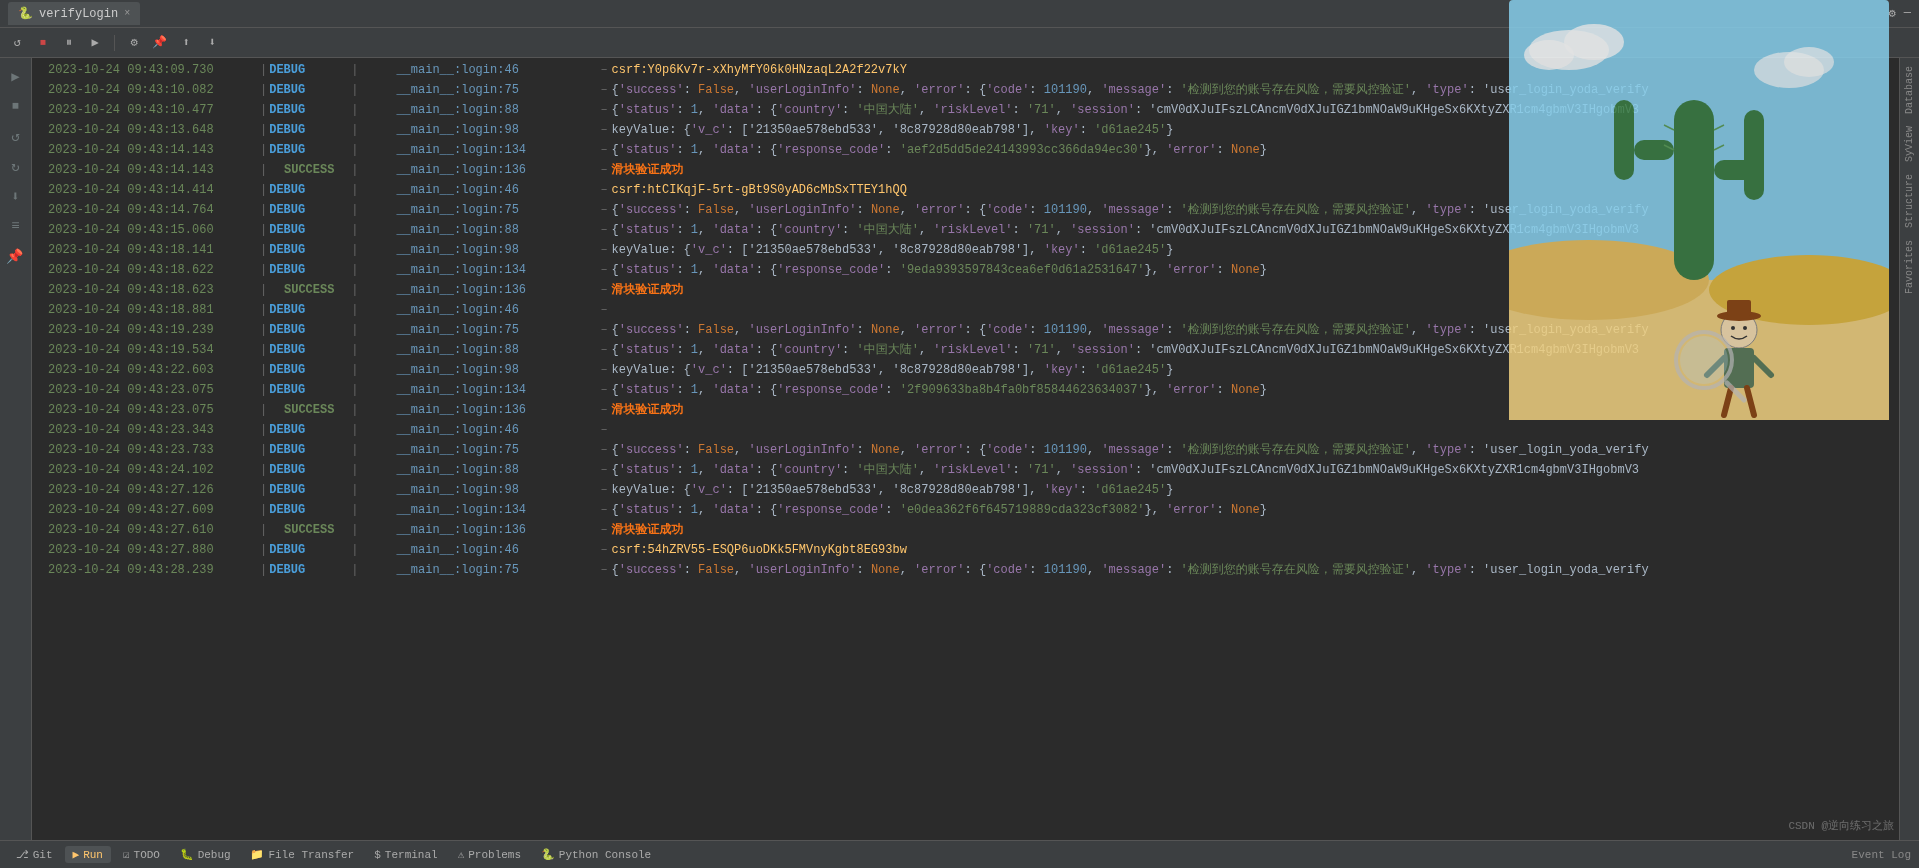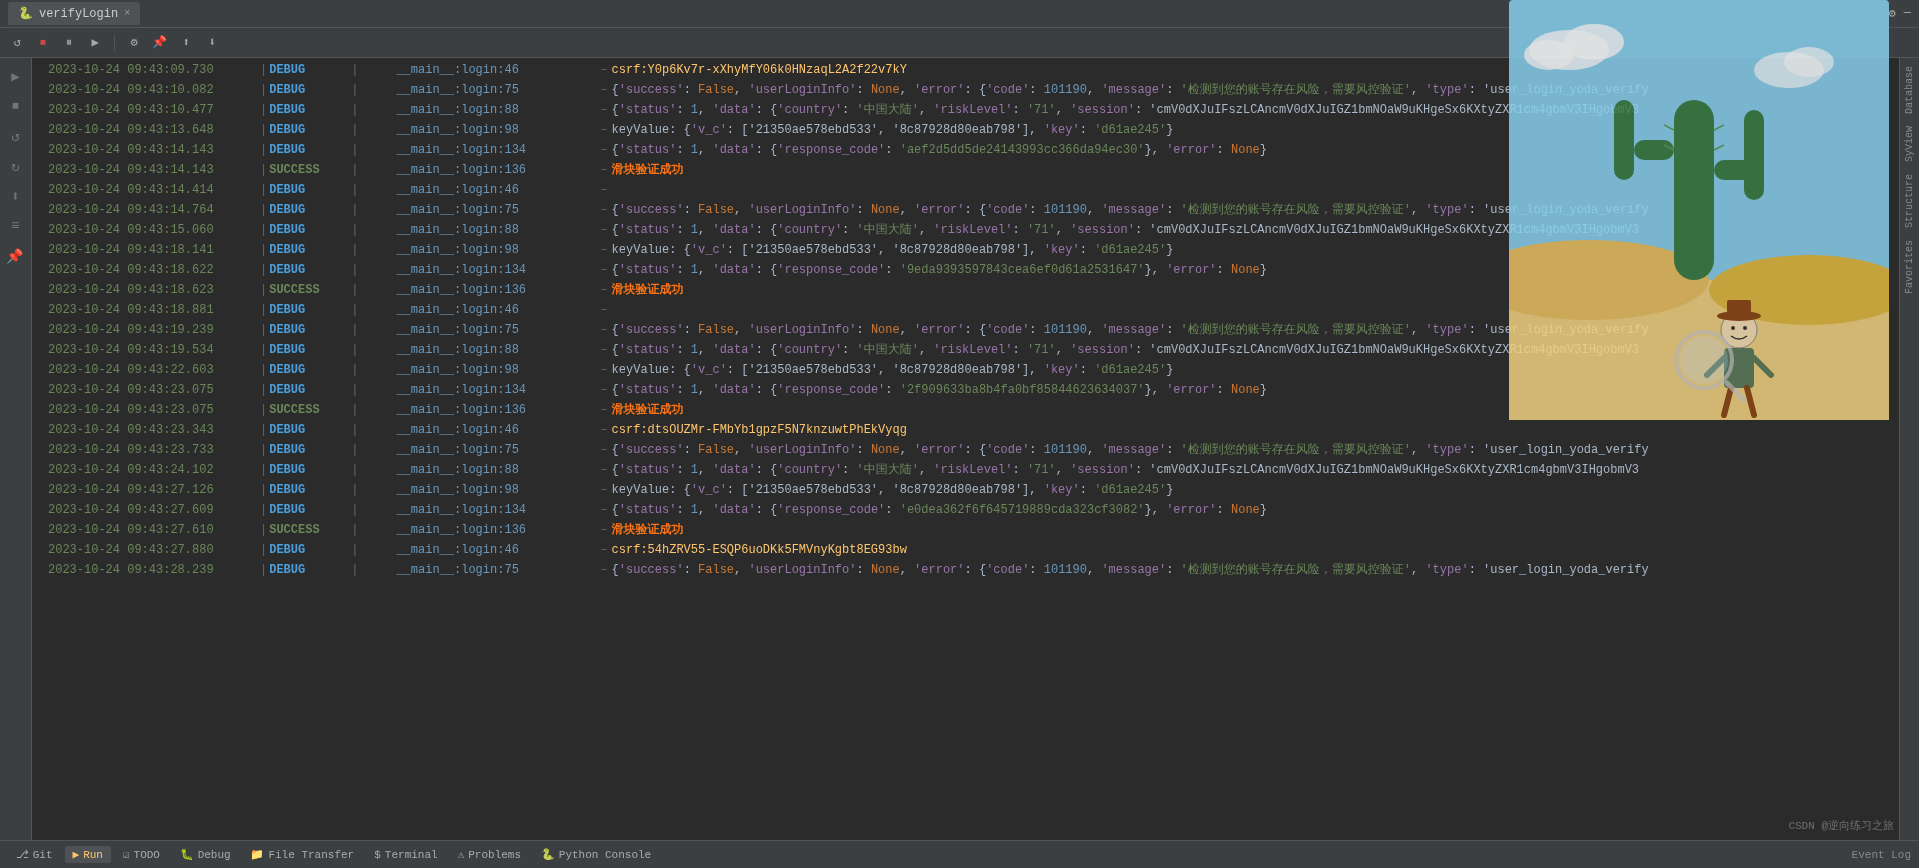--- a/index.html
+++ b/index.html
@@ -159,20 +159,21 @@
       color: #4a9eda;
       min-width: 80px;
       flex-shrink: 0;
       font-weight: bold;
     }
     .log-level-success {
       color: #6a8759;
       min-width: 80px;
       flex-shrink: 0;
       font-weight: bold;
+      text-align: center;
     }
     .log-pipe {
       color: #666;
       margin: 0 2px;
     }
     .log-source {
       color: #6897bb;
       min-width: 200px;
       flex-shrink: 0;
       margin-left: 36px;
@@ -341,20 +342,21 @@
     <span class="log-dash"> – </span>
     <span class="log-message"><span class="success-text">滑块验证成功</span></span>
   </div>
       <div class="log-line">
     <span class="log-timestamp">2023-10-24 09:43:14.414</span>
     <span class="log-pipe"> | </span>
     <span class="log-level-debug">DEBUG</span>
     <span class="log-pipe"> | </span>
     <span class="log-source">__main__:login:46</span>
     <span class="log-dash"> – </span>
+    <span class="log-message"><span class="csrf">csrf:htCIKqjF-5rt-gBt9S0yAD6cMbSxTTEY1hQQ</span></span>
   </div>
       <div class="log-line">
     <span class="log-timestamp">2023-10-24 09:43:14.764</span>
     <span class="log-pipe"> | </span>
     <span class="log-level-debug">DEBUG</span>
     <span class="log-pipe"> | </span>
     <span class="log-source">__main__:login:75</span>
     <span class="log-dash"> – </span>
     <span class="log-message">{<span class="key">'success'</span>: <span class="error-msg">False</span>, <span class="key">'userLoginInfo'</span>: <span class="error-msg">None</span>, <span class="key">'error'</span>: {<span class="key">'code'</span>: <span class="number">101190</span>, <span class="key">'message'</span>: <span class="string">'检测到您的账号存在风险，需要风控验证'</span>, <span class="key">'type'</span>: 'user_login_yoda_verify</span>
   </div>
@@ -447,21 +449,20 @@
     <span class="log-dash"> – </span>
     <span class="log-message"><span class="success-text">滑块验证成功</span></span>
   </div>
       <div class="log-line">
     <span class="log-timestamp">2023-10-24 09:43:23.343</span>
     <span class="log-pipe"> | </span>
     <span class="log-level-debug">DEBUG</span>
     <span class="log-pipe"> | </span>
     <span class="log-source">__main__:login:46</span>
     <span class="log-dash"> – </span>
-    <span class="log-message"><span class="csrf">csrf:dtsOUZMr-FMbYb1gpzF5N7knzuwtPhEkVyqg</span></span>
   </div>
       <div class="log-line">
     <span class="log-timestamp">2023-10-24 09:43:23.733</span>
     <span class="log-pipe"> | </span>
     <span class="log-level-debug">DEBUG</span>
     <span class="log-pipe"> | </span>
     <span class="log-source">__main__:login:75</span>
     <span class="log-dash"> – </span>
     <span class="log-message">{<span class="key">'success'</span>: <span class="error-msg">False</span>, <span class="key">'userLoginInfo'</span>: <span class="error-msg">None</span>, <span class="key">'error'</span>: {<span class="key">'code'</span>: <span class="number">101190</span>, <span class="key">'message'</span>: <span class="string">'检测到您的账号存在风险，需要风控验证'</span>, <span class="key">'type'</span>: 'user_login_yoda_verify</span>
   </div>

